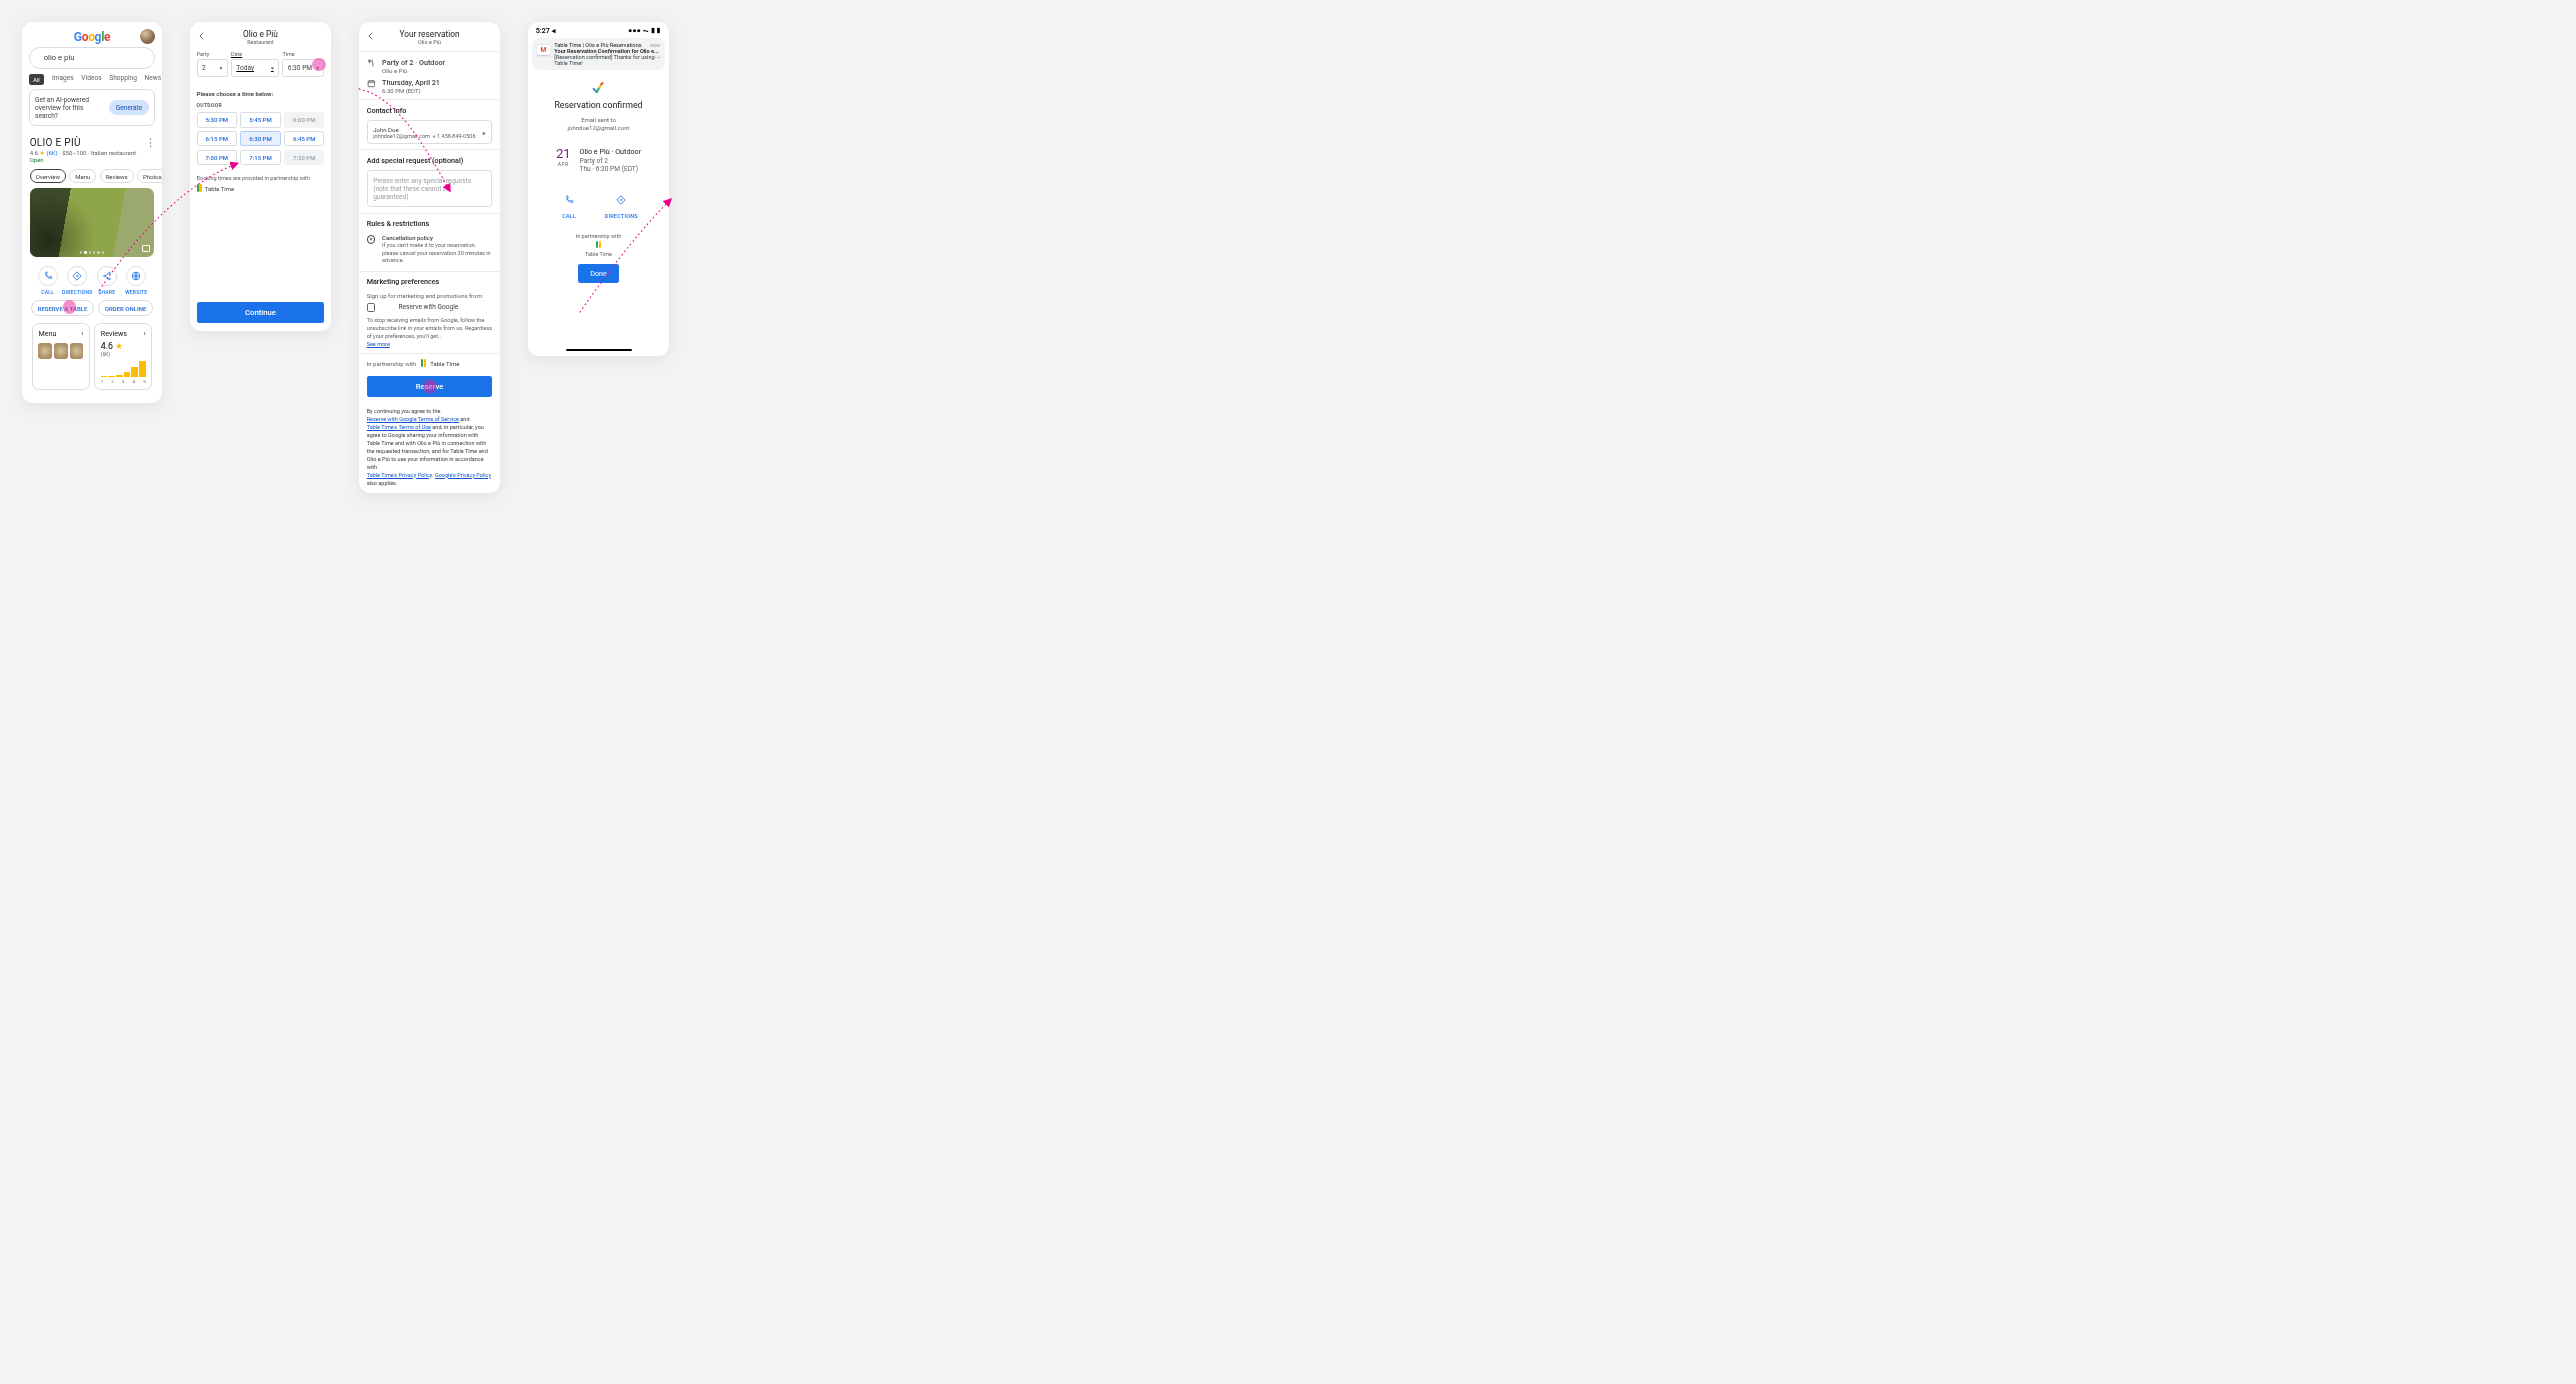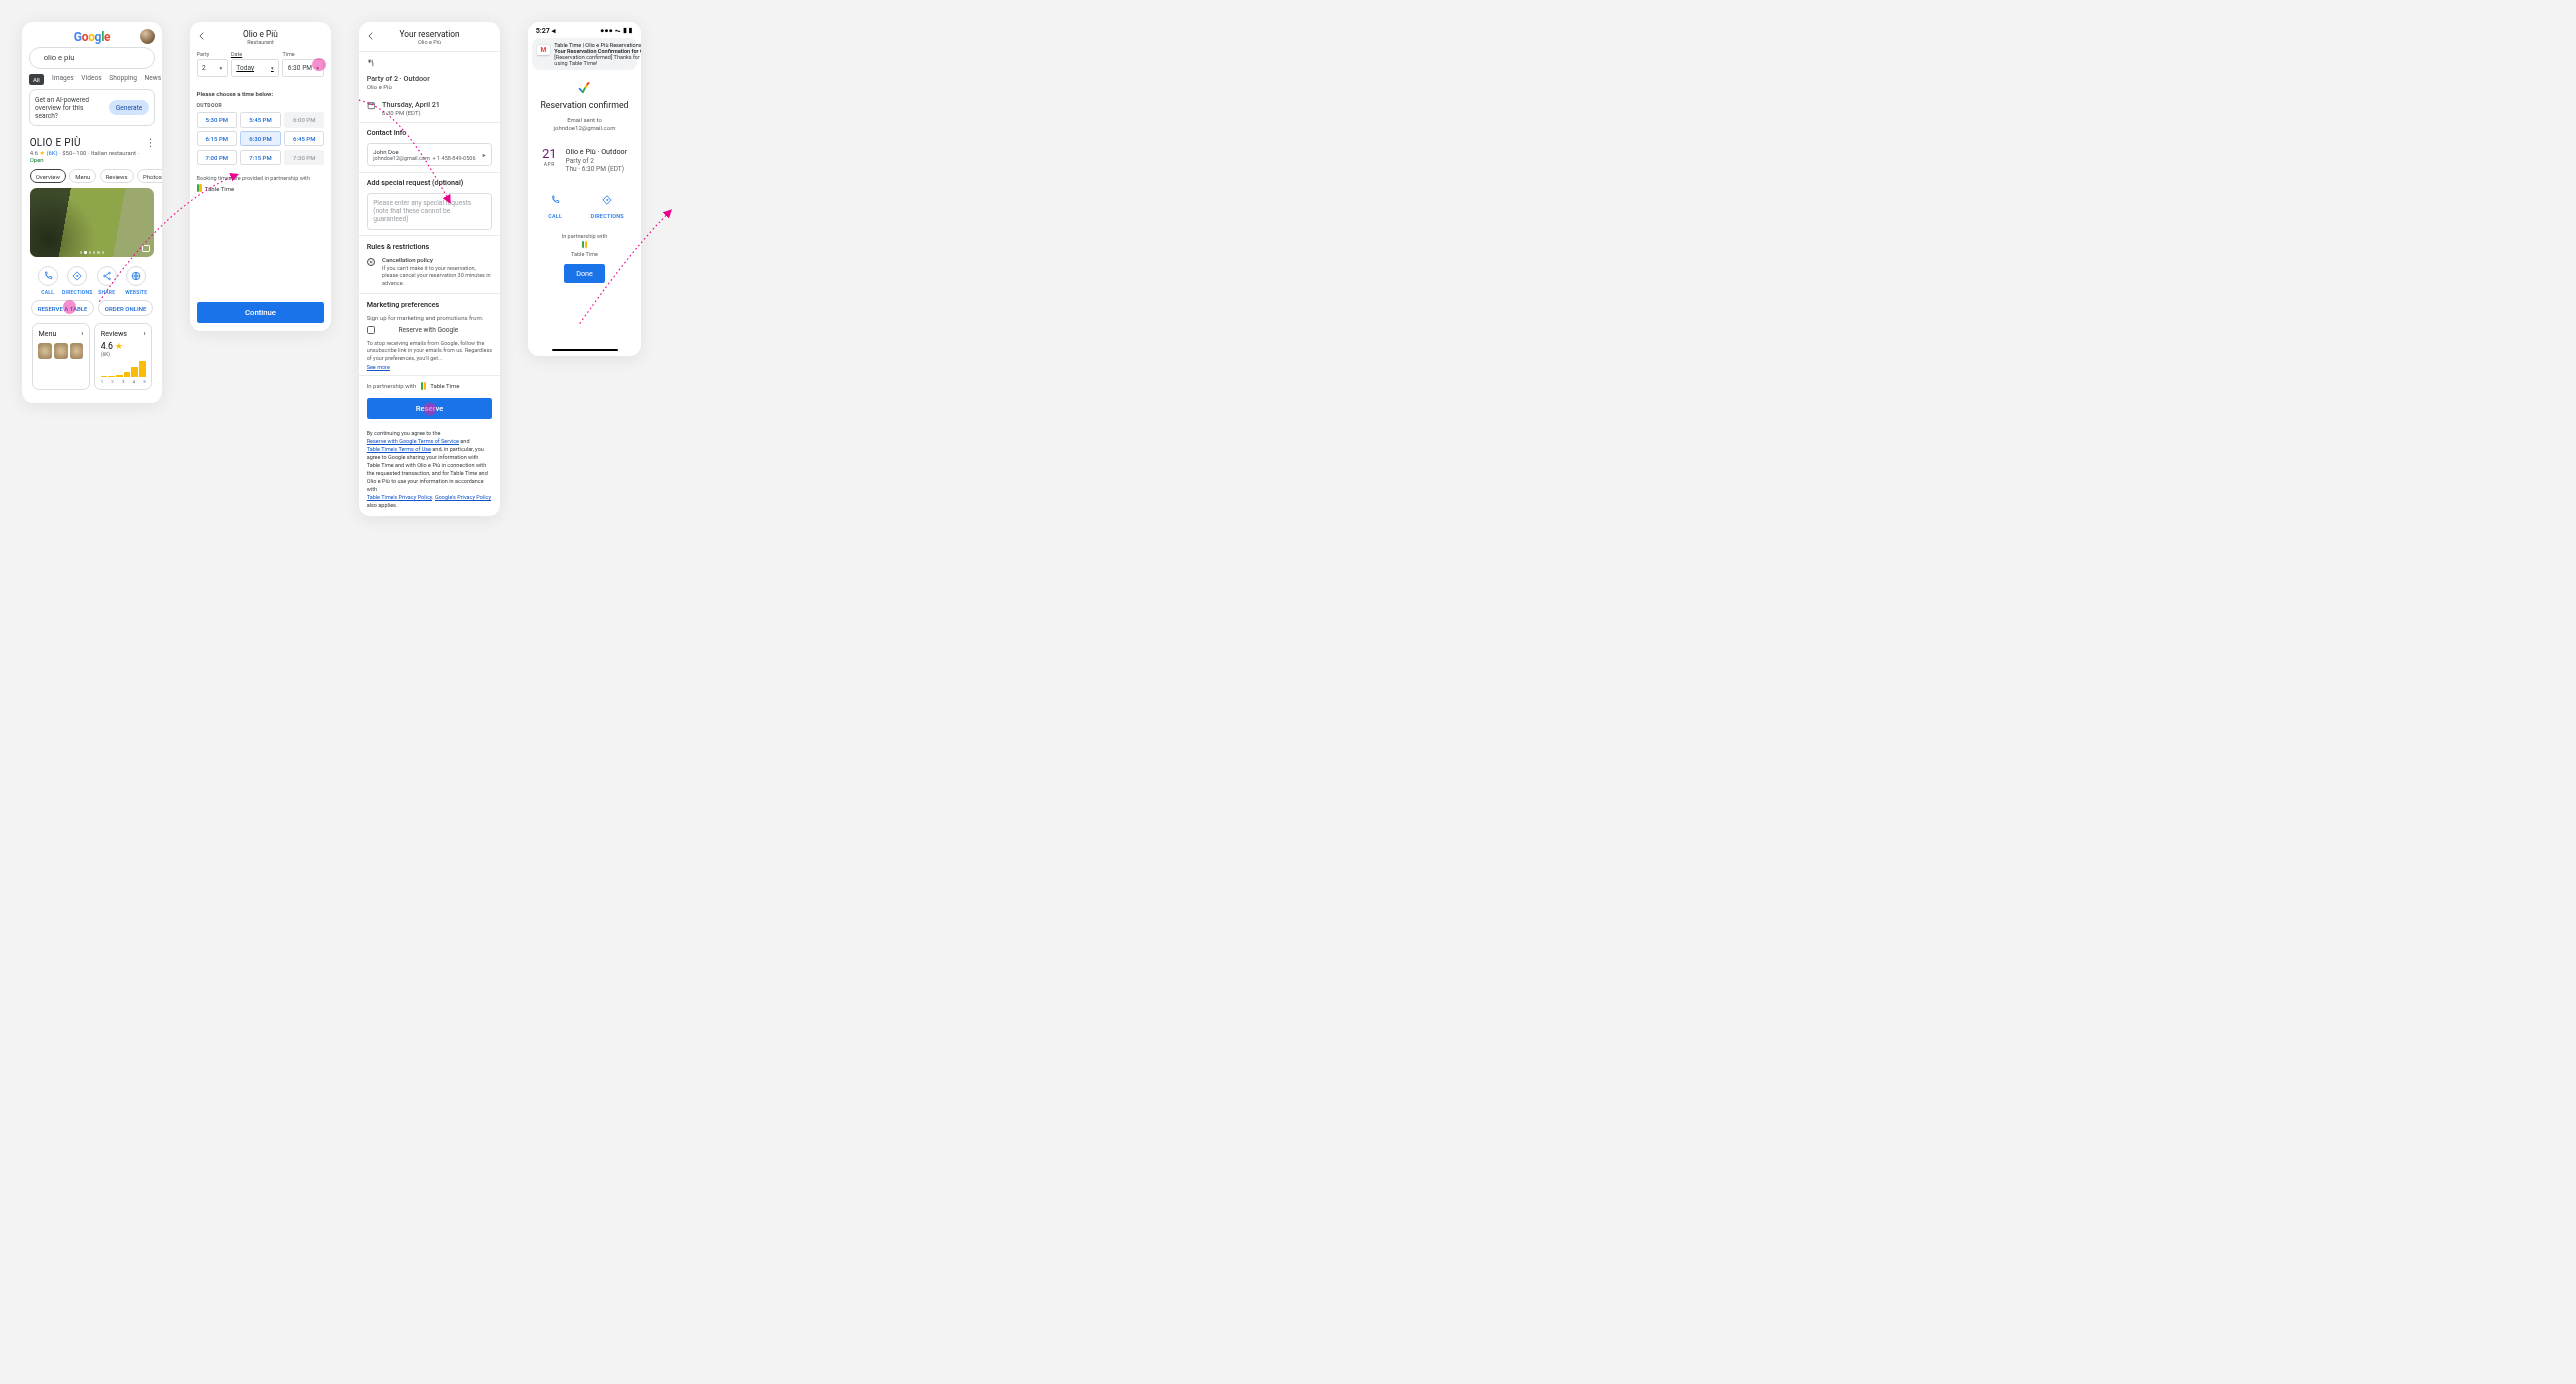--- a/index.html
+++ b/index.html
@@ -7,21 +7,21 @@
     --blue-text:#1967d2;
     --green:#188038;
     --grey-text:#5f6368;
     --grey-bg:#f1f3f4;
     --pink:#ec008c;
     --border:#dadce0;
   }
   *{box-sizing:border-box;font-family:Roboto,Arial,Helvetica,sans-serif;}
   body{margin:0;padding:22px;background:#f3f3f3;display:flex;gap:28px;align-items:flex-start;position:relative;}
   .phone{background:#fff;border-radius:11px;box-shadow:0 2.2px 16.6px rgba(0,0,0,.08);overflow:hidden;flex:none;}
-  .ph-a{width:140px;} .ph-b{width:141px;} .ph-c{width:141px;} .ph-d{width:113px;}
+  .ph-a{width:140px;} .ph-b{width:141px;} .ph-c{width:141px;} .ph-d{width:141px;}
 
   
   .a-top{display:flex;align-items:center;justify-content:center;position:relative;padding:7.7px 0 3.3px;}
   .google-logo{font-size:12px;font-weight:700;letter-spacing:-0.3px;}
   .google-logo span:nth-child(1){color:#4285f4;} .google-logo span:nth-child(2){color:#ea4335;}
   .google-logo span:nth-child(3){color:#fbbc05;} .google-logo span:nth-child(4){color:#4285f4;}
   .google-logo span:nth-child(5){color:#34a853;} .google-logo span:nth-child(6){color:#ea4335;}
   .avatar{position:absolute;right:6.6px;top:6.6px;width:15.5px;height:15.5px;border-radius:50%;background:radial-gradient(circle at 35% 30%, #d9c3a4, #8a6a4a 60%, #5a3d23);}
   .searchbar{margin:0 6.6px;border:0.6px solid var(--border);border-radius:13.2px;height:22px;display:flex;align-items:center;padding:0 6.6px;gap:5.5px;}
   .searchbar input{border:0;outline:0;flex:1;font-size:7.7px;color:#3c4043;}
@@ -350,21 +350,21 @@
     <span class="back"><svg viewBox="0 0 24 24">
           <path d="M15 4l-8 8 8 8"></path>
         </svg></span>
     <div class="hdr-mid">
         <div class="hdr-t">Your reservation</div>
         <div class="hdr-s">Olio e Più</div>
       </div>
     <span style="width:11px;"></span>
   </div>
   <div class="c-sect">
-    <div class="row-ico" style="margin-bottom:10px;flex-direction:column;">
+    <div class="row-ico" style="margin-bottom:4px;">
       <svg viewBox="0 0 24 24">
           <path d="M7 2v8M5 2v5a2 2 0 0 0 4 0V2M16 2c-1 0-2 1-2 3v5h2v10"></path>
         </svg>
       <div>
           <div style="font-size:7.2px;font-weight:500;">Party of 2 · Outdoor</div>
           <div style="color:#5f6368;">Olio e Più</div>
         </div>
     </div>
     <div class="row-ico">
       <svg viewBox="0 0 24 24">

